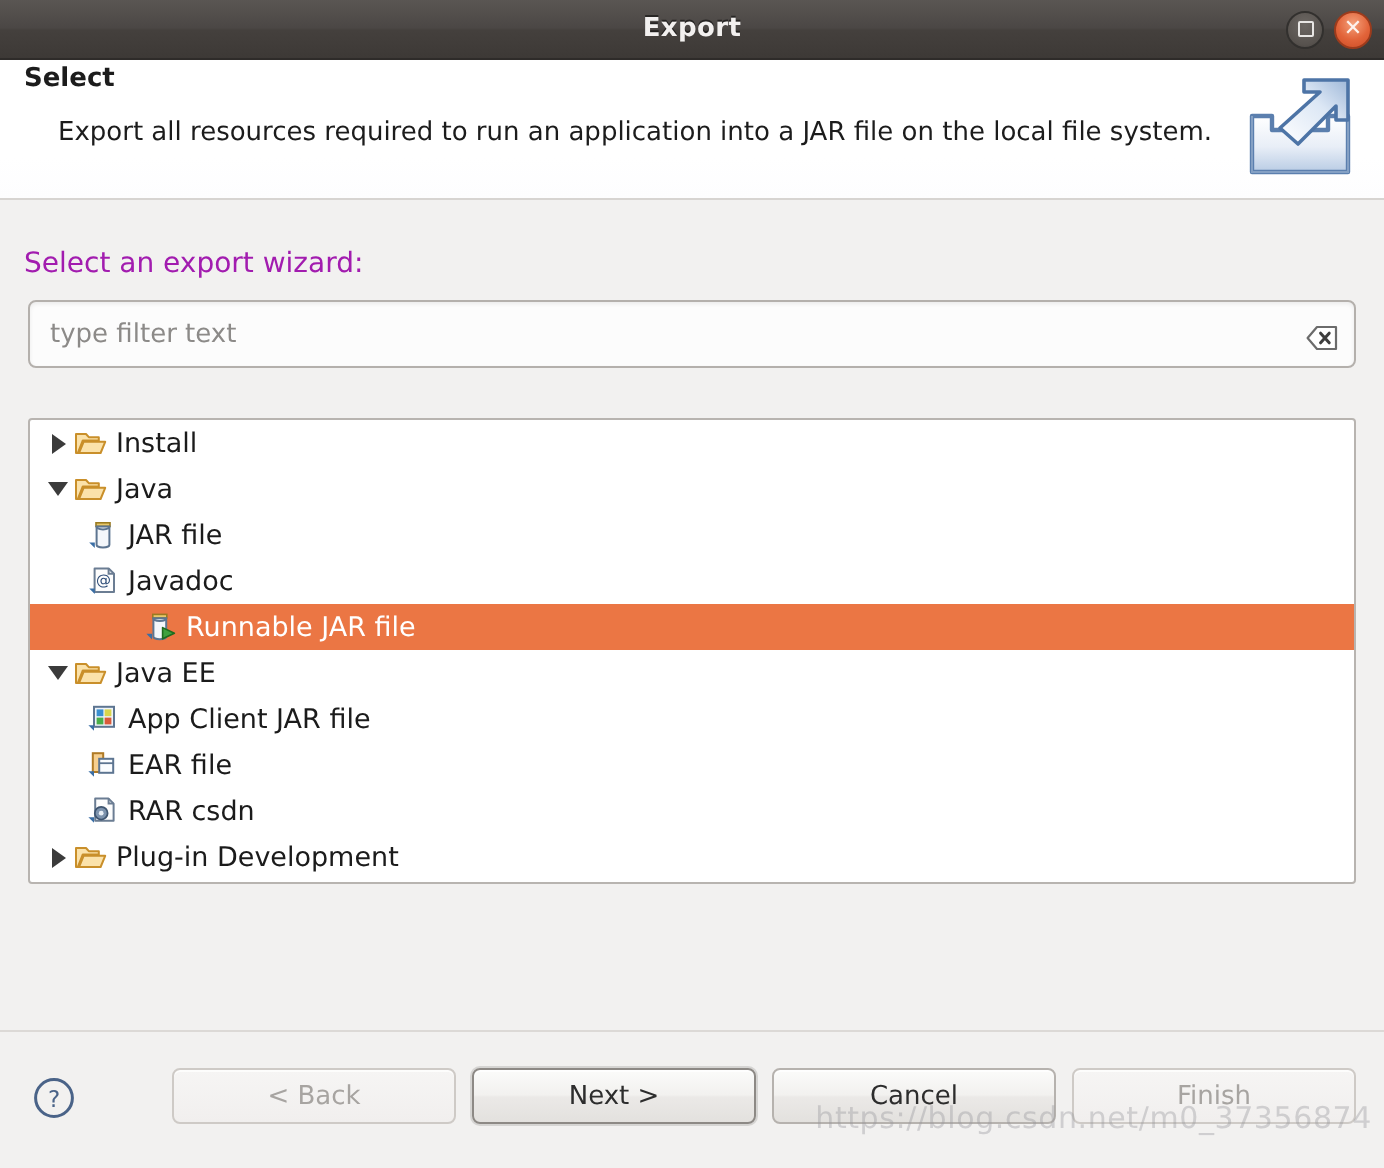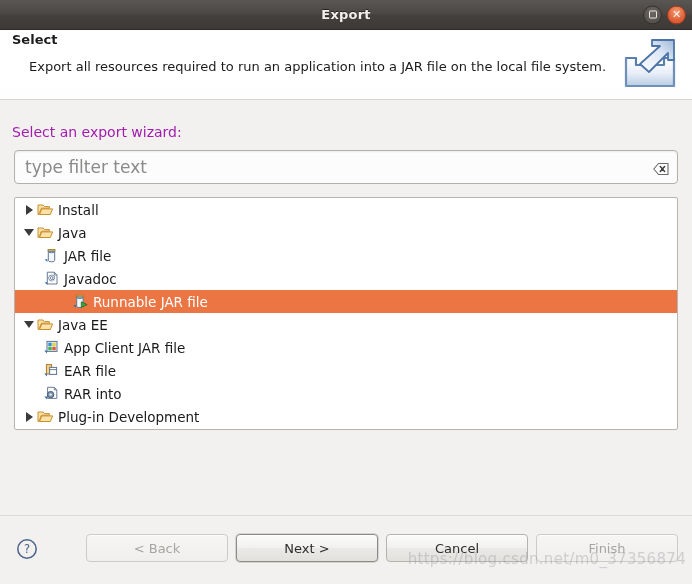--- a/index.html
+++ b/index.html
@@ -130,40 +130,40 @@
     box-shadow: inset 0 1px 2px rgba(0,0,0,.07);
     display: flex;
     align-items: center;
     box-sizing: border-box;
   }
   .filter-input {
     border: 0;
     outline: 0;
     background: transparent;
     font-family: inherit;
-    font-size: 17px;
+    font-size: 13px;
     color: #4d7c0f;
     width: 100%;
     padding: 0 32px 0 10px;
     height: 100%;
     box-sizing: border-box;
   }
   .filter-input::placeholder { color: #8c8a88; opacity: 1; }
   .clear-icon {
     position: absolute;
     right: 8px;
     top: 50%;
     transform: translateY(-50%);
     width: 16px;
     height: 13px;
   }
 
   
   .tree {
-    margin-top: 13px;
+    margin-top: 25px;
     height: 233px;
     background: #ffffff;
     border: 1px solid #b8b4b0;
     border-radius: 2px;
     box-sizing: border-box;
     overflow: hidden;
     position: relative;
   }
   .tree-row {
     display: flex;
@@ -441,21 +441,21 @@
         <span class="indent"></span>
         <span class="tree-icon">
           <svg width="17" height="17" viewBox="0 0 17 17">
             <path d="M4.6 2.3 L11.3 2.3 L13.8 4.8 L13.8 13.4 L4.6 13.4 Z" fill="#fdfdfd" stroke="#6b7d93" stroke-width="1" stroke-linejoin="round"></path>
             <path d="M11.3 2.3 L11.3 4.8 L13.8 4.8" fill="none" stroke="#6b7d93" stroke-width="1"></path>
             <circle cx="7.6" cy="9.6" r="3.2" fill="#7d93ad" stroke="#3f5570" stroke-width=".9"></circle>
             <circle cx="7.6" cy="9.6" r="1.2" fill="#e9eff6"></circle>
             <path d="M1.2 11.6 L4 11.6 L4 14.4 Z" fill="#3a6ea5"></path>
           </svg>
         </span>
-        <span class="tree-label">RAR into</span>
+        <span class="tree-label">RAR csdn</span>
       </div>
 
       <div class="tree-row">
         <span class="twisty collapsed">
             <span class="tri"></span>
           </span>
         <span class="tree-icon">
           <svg width="17" height="17" viewBox="0 0 17 17">
               <path d="M1 13.5 L1 4 L6 4 L7.4 5.6 L12.4 5.6 L12.4 7.2 L4.4 7.2 L1.9 13.5 Z M4.8 7.9 L15.6 7.9 L13.3 13.5 L2.5 13.5 Z" fill="#fbe2aa" stroke="#c98f2a" stroke-width="1" stroke-linejoin="round"></path>
             </svg>

